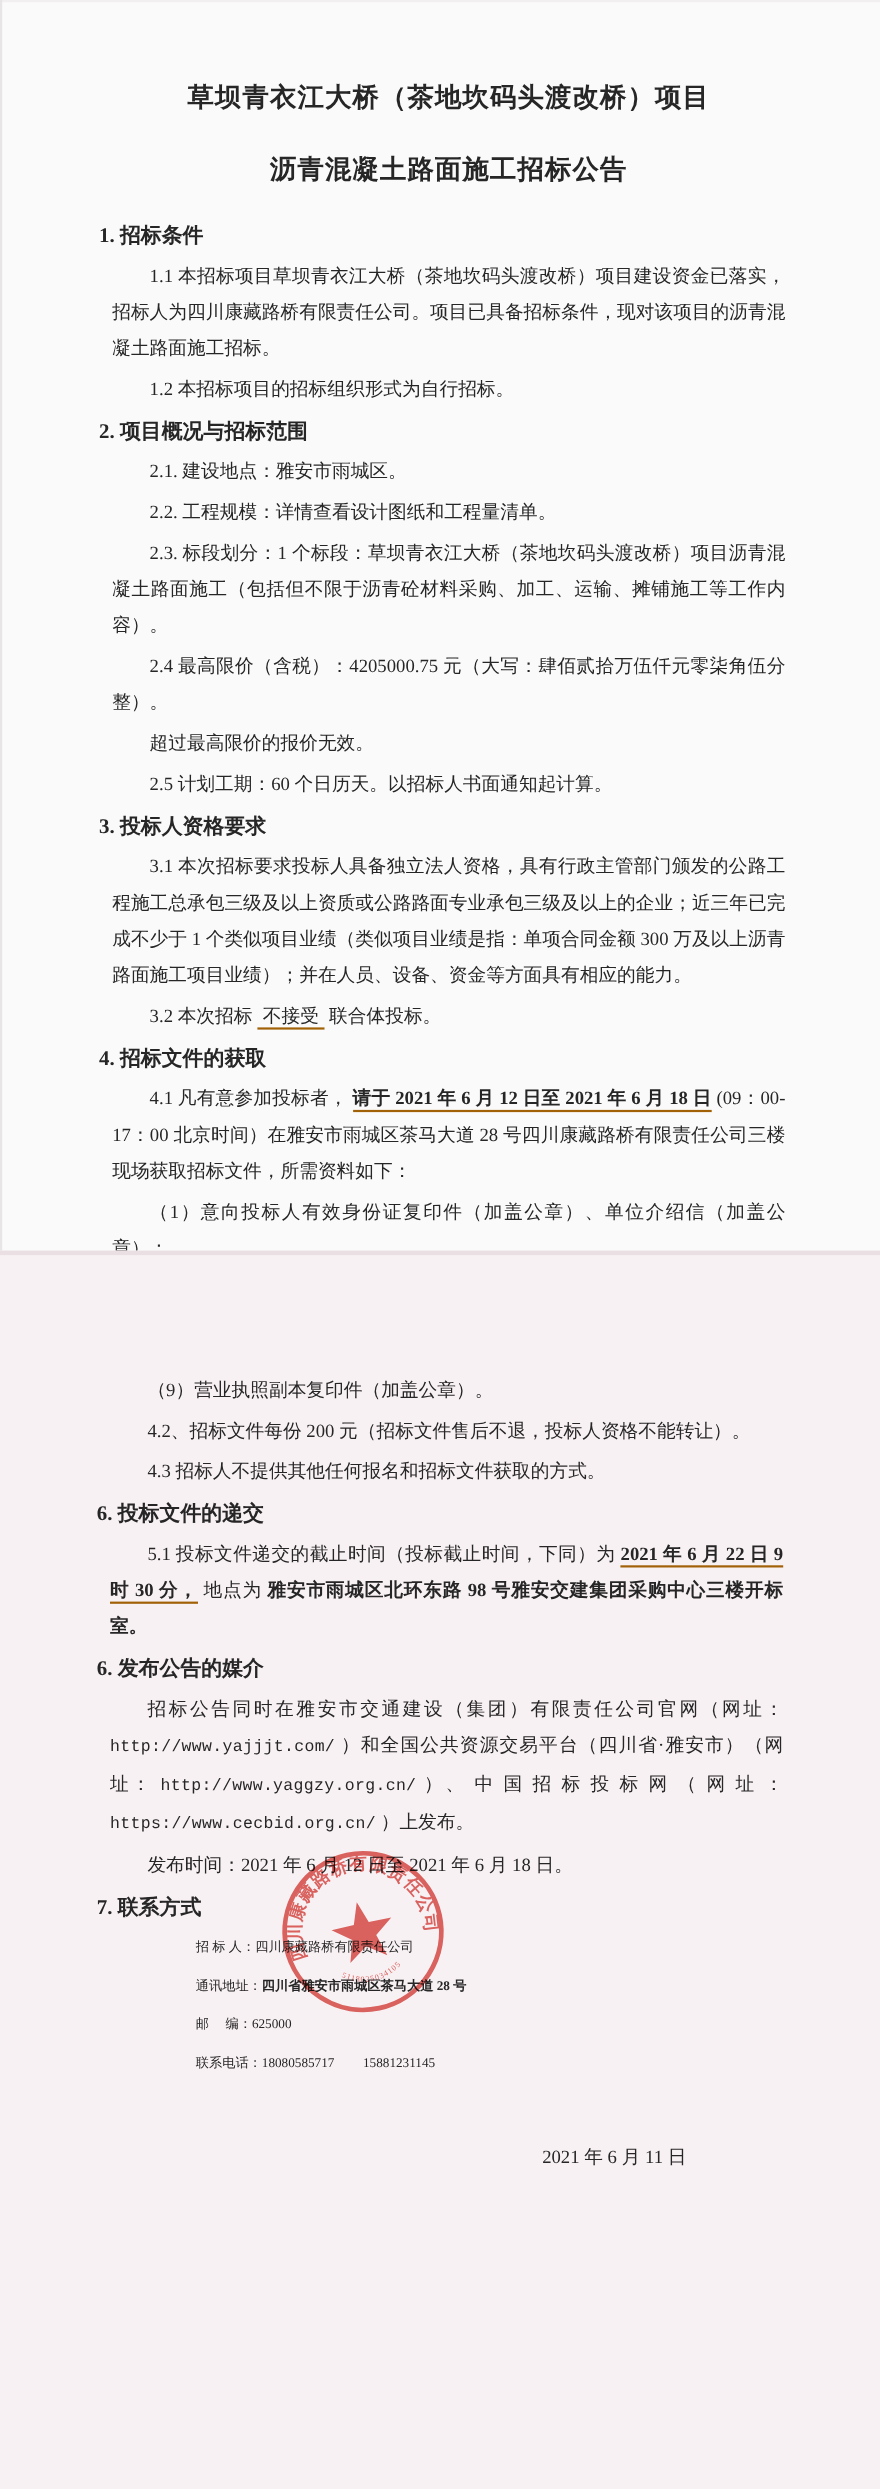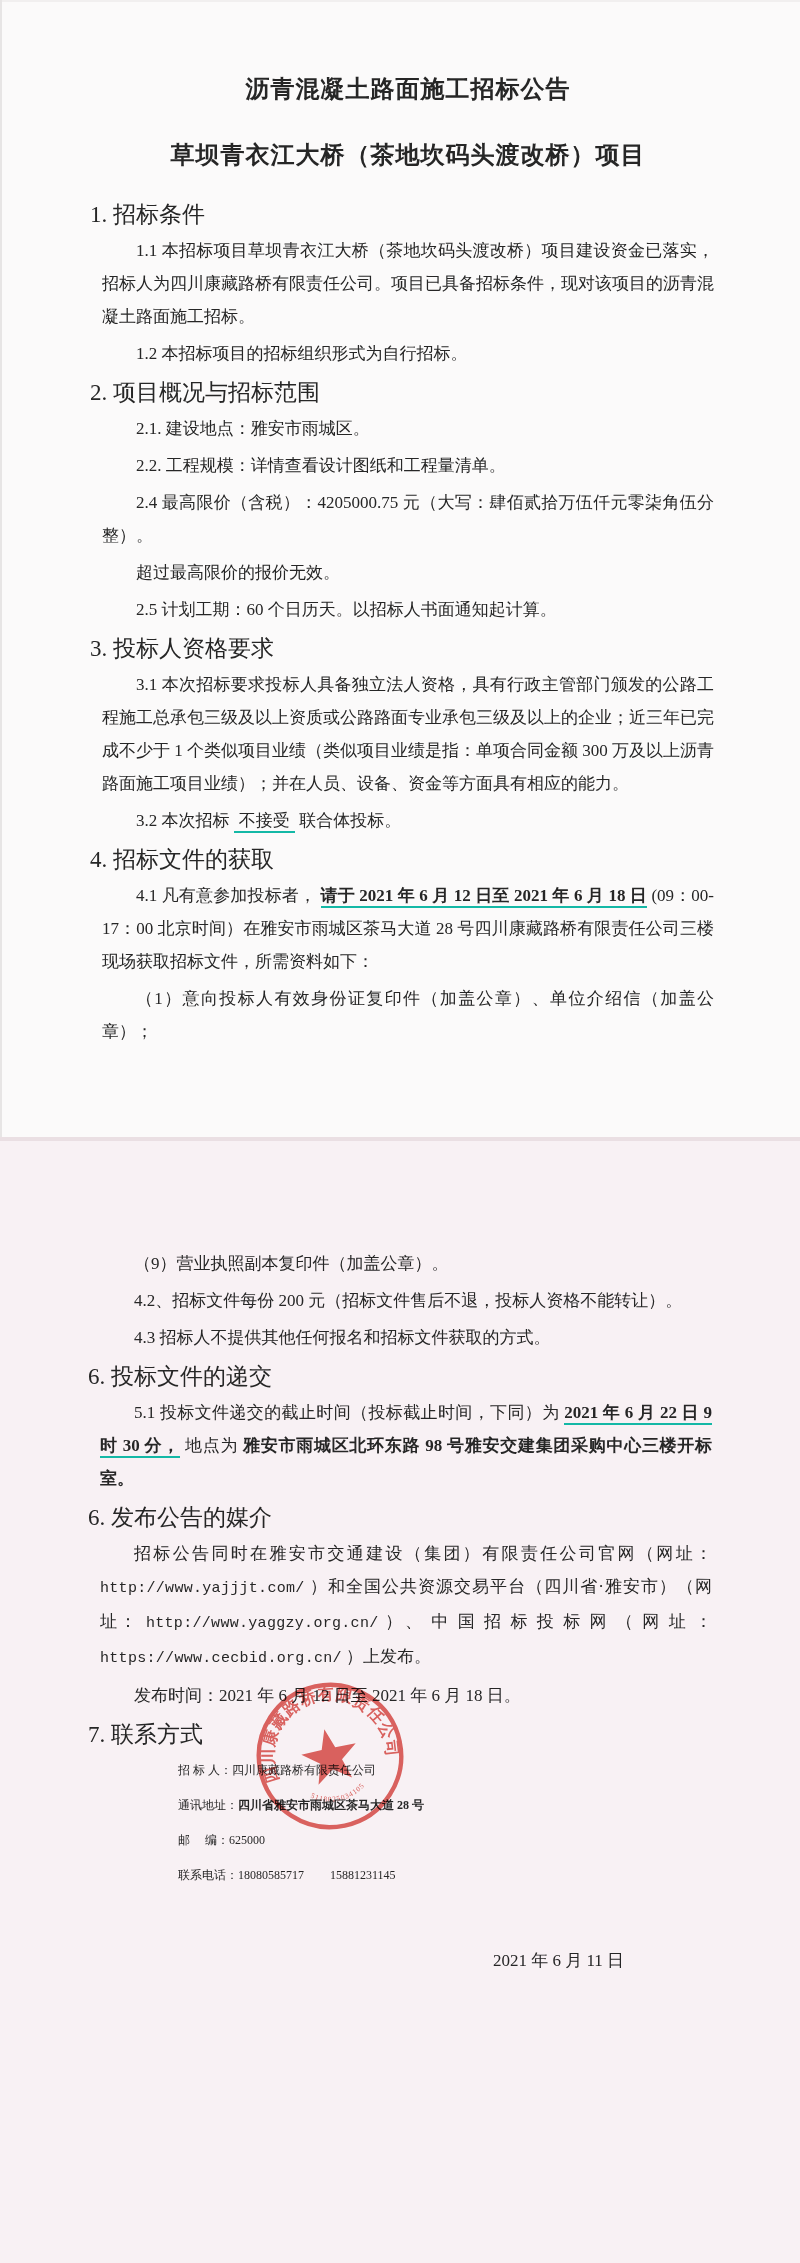--- a/index.html
+++ b/index.html
@@ -25,35 +25,35 @@
   .doc-title {
     padding-top:56px;
     text-align:center;
     font-size:24px;
     font-weight:bold;
     line-height:66px;
     letter-spacing:1px;
     margin-bottom:10px;
   }
   .sec-heading {
-    font-size:23px;
-    font-weight:normal;
+    font-size:19px;
+    font-weight:bold;
     line-height:33px;
     margin:6px 0 3px -12px;
     text-align:left;
   }
   .para {
     font-size:17px;
     line-height:33px;
     margin:0 0 4px 0;
     text-align:justify;
     text-indent:2em;
   }
   .bold { font-weight:700; }
-  .ul2 { border-bottom:2px solid #14b8a6; padding-bottom:1px; }
+  .ul2 { border-bottom:2px solid #a16207; padding-bottom:1px; }
   .ul-pad { padding-left:0.3em; padding-right:0.3em; }
   .url {
     font-family:"Liberation Mono", monospace;
     font-size:15px;
     letter-spacing:0.3px;
   }
   .pt-top { padding-top:106px; }
   .contact-block { margin-left:78px; }
   .contact-row { font-size:12px; line-height:33px; margin-bottom:2px; }
   .c-gap56 { margin-left:56px; }
@@ -77,31 +77,32 @@
     pointer-events:none;
   }
   .stamp text { font-family:"Liberation Serif", serif; }
 </style>
 </head>
 <body>
 
 <div class="page page1">
   <div class="content">
     <div class="doc-title">
+      <div>草坝青衣江大桥（茶地坎码头渡改桥）项目</div>
       <div>沥青混凝土路面施工招标公告</div>
-      <div>草坝青衣江大桥（茶地坎码头渡改桥）项目</div>
     </div>
 
     <div class="sec-heading">1. 招标条件</div>
     <p class="para">1.1 本招标项目草坝青衣江大桥（茶地坎码头渡改桥）项目建设资金已落实，招标人为四川康藏路桥有限责任公司。项目已具备招标条件，现对该项目的沥青混凝土路面施工招标。</p>
     <p class="para">1.2 本招标项目的招标组织形式为自行招标。</p>
 
     <div class="sec-heading">2. 项目概况与招标范围</div>
     <p class="para">2.1. 建设地点：雅安市雨城区。</p>
     <p class="para">2.2. 工程规模：详情查看设计图纸和工程量清单。</p>
+    <p class="para">2.3. 标段划分：1 个标段：草坝青衣江大桥（茶地坎码头渡改桥）项目沥青混凝土路面施工（包括但不限于沥青砼材料采购、加工、运输、摊铺施工等工作内容）。</p>
     <p class="para">2.4 最高限价（含税）：4205000.75 元（大写：肆佰贰拾万伍仟元零柒角伍分整）。</p>
     <p class="para">超过最高限价的报价无效。</p>
     <p class="para">2.5 计划工期：60 个日历天。以招标人书面通知起计算。</p>
 
     <div class="sec-heading">3. 投标人资格要求</div>
     <p class="para">3.1 本次招标要求投标人具备独立法人资格，具有行政主管部门颁发的公路工程施工总承包三级及以上资质或公路路面专业承包三级及以上的企业；近三年已完成不少于 1 个类似项目业绩（类似项目业绩是指：单项合同金额 300 万及以上沥青路面施工项目业绩）；并在人员、设备、资金等方面具有相应的能力。</p>
     <p class="para">
       <span>3.2 本次招标</span>
       <span class="ul2 ul-pad">不接受</span>
       <span>联合体投标。</span>

